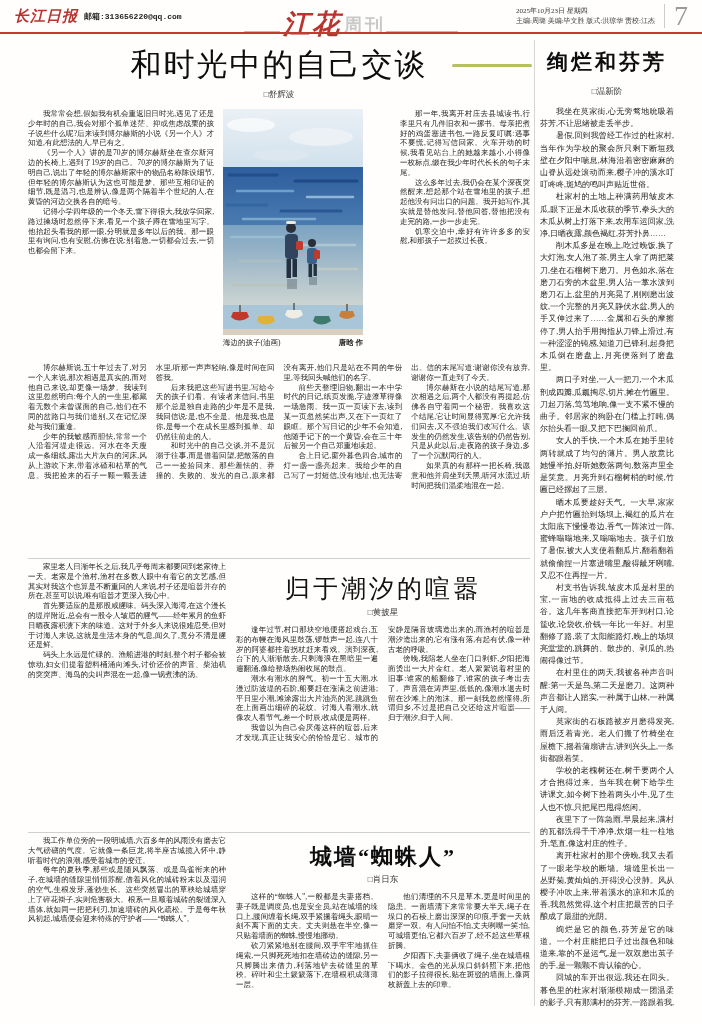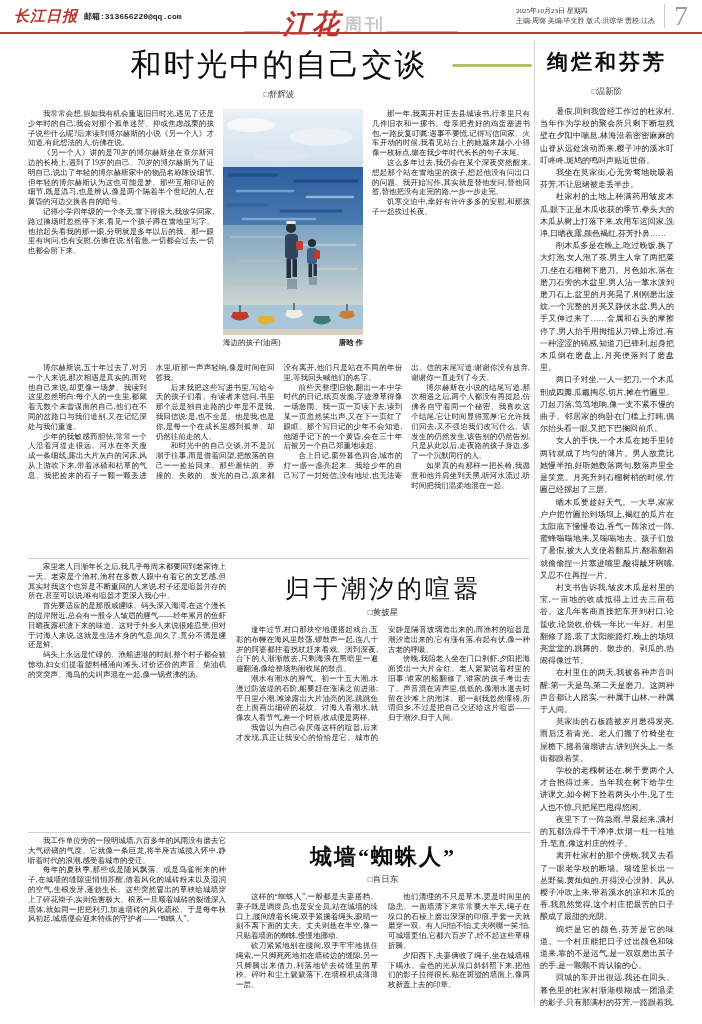--- a/index.html
+++ b/index.html
@@ -40,21 +40,21 @@
   .v-divider { position:absolute; left:534px; top:40px; width:1px; height:966px; background:#d6d6d6; }
   .h-divider { position:absolute; left:28px; width:502px; height:1px; background:#d0d0d0; }
   .hd1 { top:558px; } .hd2 { top:832px; }
 
   
   .main-article { position:absolute; left:28px; top:36px; width:502px; height:520px; overflow:hidden; }
   .main-article h1 { font-size:31px; font-weight:400; text-align:center;
                      letter-spacing:2px; margin:8px 0 3px; color:#0d0d0d; }
   .main-article .byline { margin:3px 0 8px; }
   .top-band { display:flex; gap:9px; height:248px; overflow:hidden; }
-  .colA { width:186px; } .colB { flex:1; }
+  .colA { width:186px; } .colB { flex:1;margin-left:28px; }
   .painting { width:140px; flex:0 0 140px; }
   .painting svg { display:block; }
   .painting figcaption { display:flex; justify-content:space-between; font-size:7.5px;
                          color:#222; padding-top:3px; }
   .painting .artist { font-weight:700; }
   .bottom-band { margin-top:6px; height:204px; columns:4; column-gap:9px;
                  column-fill:balance; overflow:hidden; }
 
   
   .split-article { position:absolute; left:28px; width:502px; overflow:hidden; display:flex; gap:10px;justify-content:flex-end; }
@@ -106,21 +106,21 @@
   <div class="green-accent"></div>
   <div class="v-divider"></div>
   <div class="h-divider hd1"></div>
   <div class="h-divider hd2"></div>
 
   <section class="main-article">
     <h1>和时光中的自己交谈</h1>
     <div class="byline">□舒辉波</div>
     <div class="top-band">
       <div class="colA">
-          <p>我常常会想,假如我有机会重返旧日时光,遇见了还是少年时的自己,我会对那个孤单迷茫、抑或焦虑战栗的孩子说些什么呢?后来读到博尔赫斯的小说《另一个人》才知道,有此想法的人,仿佛在说。</p>
+          <p>我常常会想,假如我有机会重返旧日时光,遇见了还是少年时的自己,我会对那个孤单迷茫、抑或焦虑战栗的孩子说些什么呢?后来读到博尔赫斯的小说《另一个人》才知道,有此想法的人,早已有之。</p>
           <p>《另一个人》讲的是70岁的博尔赫斯坐在查尔斯河边的长椅上,遇到了19岁的自己。70岁的博尔赫斯为了证明自己,说出了年轻的博尔赫斯家中的物品名称陈设细节,但年轻的博尔赫斯认为这也可能是梦。那些互相印证的细节,既是温习,也是辨认,像是两个隔着半个世纪的人,在黄昏的河边交换各自的暗号。</p>
           <p>记得小学四年级的一个冬天,雪下得很大,我放学回家,路过操场时忽然停下来,看见一个孩子蹲在雪地里写字。他抬起头看我的那一眼,分明就是多年以后的我。那一眼里有询问,也有安慰,仿佛在说:别着急,一切都会过去,一切也都会留下来。</p>
         </div>
       <figure class="painting">
         <svg viewBox="0 0 140 226" width="140" height="226" role="img">
           <defs>
             <linearGradient id="sky" x1="0" y1="0" x2="0" y2="1">
               <stop offset="0" stop-color="#eaf0f6"></stop>
                 <stop offset="1" stop-color="#cfe0ec"></stop>
             </linearGradient>
@@ -240,22 +240,22 @@
           <p>他们清理的不只是草木,更是时间里的隐患。一面墙清下来常常要大半天,绳子在垛口的石棱上磨出深深的印痕,手套一天就磨穿一双。有人问怕不怕,丈夫咧嘴一笑:怕,可城墙更怕,它都六百岁了,经不起这些草根折腾。</p>
           <p>夕阳西下,夫妻俩收了绳子,坐在城墙根下喝水。金色的光从垛口斜斜照下来,把他们的影子拉得很长,贴在斑驳的墙面上,像两枚新盖上去的印章。</p>
         </div>
     </div>
   </section>
 
   <aside class="right-article">
     <h2>绚烂和芬芳</h2>
     <div class="byline">□温新阶</div>
     <div class="r-body">
+        <p>我坐在莫家街,心无旁骛地吮吸着芬芳,不让思绪被走丢半步。</p>
         <p>暑假,回到我曾经工作过的杜家村,当年作为学校的聚会所只剩下断垣残壁在夕阳中喘息,林海沿着密密麻麻的山脊从远处滚动而来,樱子冲的溪水叮叮咚咚,斑鸠的鸣叫声贴近世俗。</p>
-        <p>我坐在莫家街,心无旁骛地吮吸着芬芳,不让思绪被走丢半步。</p>
         <p>杜家村的土地上种满药用皱皮木瓜,眼下正是木瓜收获的季节,拳头大的木瓜从树上打落下来,农用车运回家,洗净,日晒夜露,颜色褐红,芬芳扑鼻……</p>
         <p>削木瓜多是在晚上,吃过晚饭,换了大灯泡,女人泡了茶,男主人拿了两把菜刀,坐在石榴树下磨刀。月色如水,落在磨刀石旁的木盆里,男人沾一掌水泼到磨刀石上,盆里的月亮晃了,刚刚磨出波纹,一个完整的月亮又静伏水盆,男人的手又伸过来了……金属和石头的摩擦停了,男人抬手用拇指从刀锋上滑过,有一种涩涩的钝感,知道刀已锋利,起身把木瓜倒在磨盘上,月亮便落到了磨盘里。</p>
         <p>两口子对坐,一人一把刀,一个木瓜剖成四瓣,瓜瓤掏尽,切片,摊在竹匾里。刀起刀落,笃笃地响,像一支不紧不慢的曲子。邻居家的狗卧在门槛上打盹,偶尔抬头看一眼,又把下巴搁回前爪。</p>
         <p>女人的手快,一个木瓜在她手里转两转就成了均匀的薄片。男人故意比她慢半拍,好听她数落两句,数落声里全是笑意。月亮升到石榴树梢的时候,竹匾已经摞起了三层。</p>
         <p>晒木瓜要趁好天气。一大早,家家户户把竹匾抬到场坝上,褐红的瓜片在太阳底下慢慢卷边,香气一阵浓过一阵,蜜蜂嗡嗡地来,又嗡嗡地去。孩子们放了暑假,被大人支使着翻瓜片,翻着翻着就偷偷捏一片塞进嘴里,酸得龇牙咧嘴,又忍不住再捏一片。</p>
         <p>村支书告诉我,皱皮木瓜是村里的宝,一亩地的收成抵得上过去三亩苞谷。这几年客商直接把车开到村口,论筐收,论袋收,价钱一年比一年好。村里翻修了路,装了太阳能路灯,晚上的场坝亮堂堂的,跳舞的、散步的、剥瓜的,热闹得像过节。</p>
         <p>在村里住的两天,我被各种声音叫醒:第一天是鸟,第二天是磨刀。这两种声音都让人踏实,一种属于山林,一种属于人间。</p>
         <p>莫家街的石板路被岁月磨得发亮,雨后泛着青光。老人们搬了竹椅坐在屋檐下,摇着蒲扇讲古,讲到兴头上,一条街都跟着笑。</p>
         <p>学校的老槐树还在,树干要两个人才合抱得过来。当年我在树下给学生讲课文,如今树下拴着两头小牛,见了生人也不惊,只把尾巴甩得悠闲。</p>
         <p>夜里下了一阵急雨,早晨起来,满村的瓦都洗得干干净净,炊烟一柱一柱地升,笔直,像这村庄的性子。</p>

